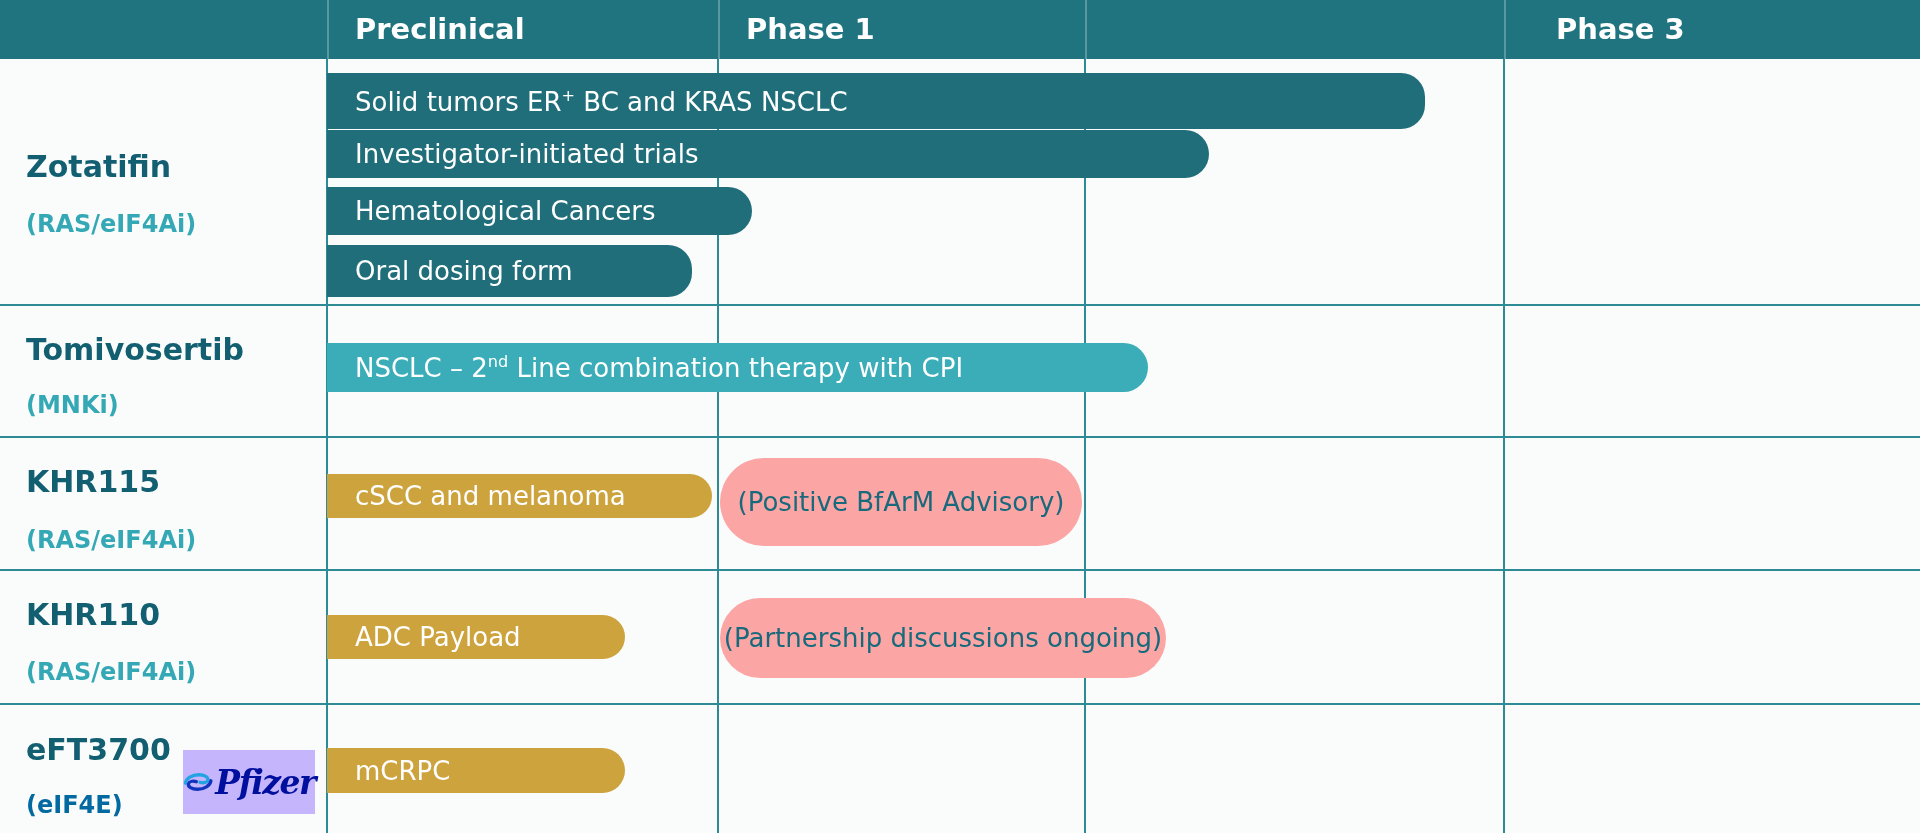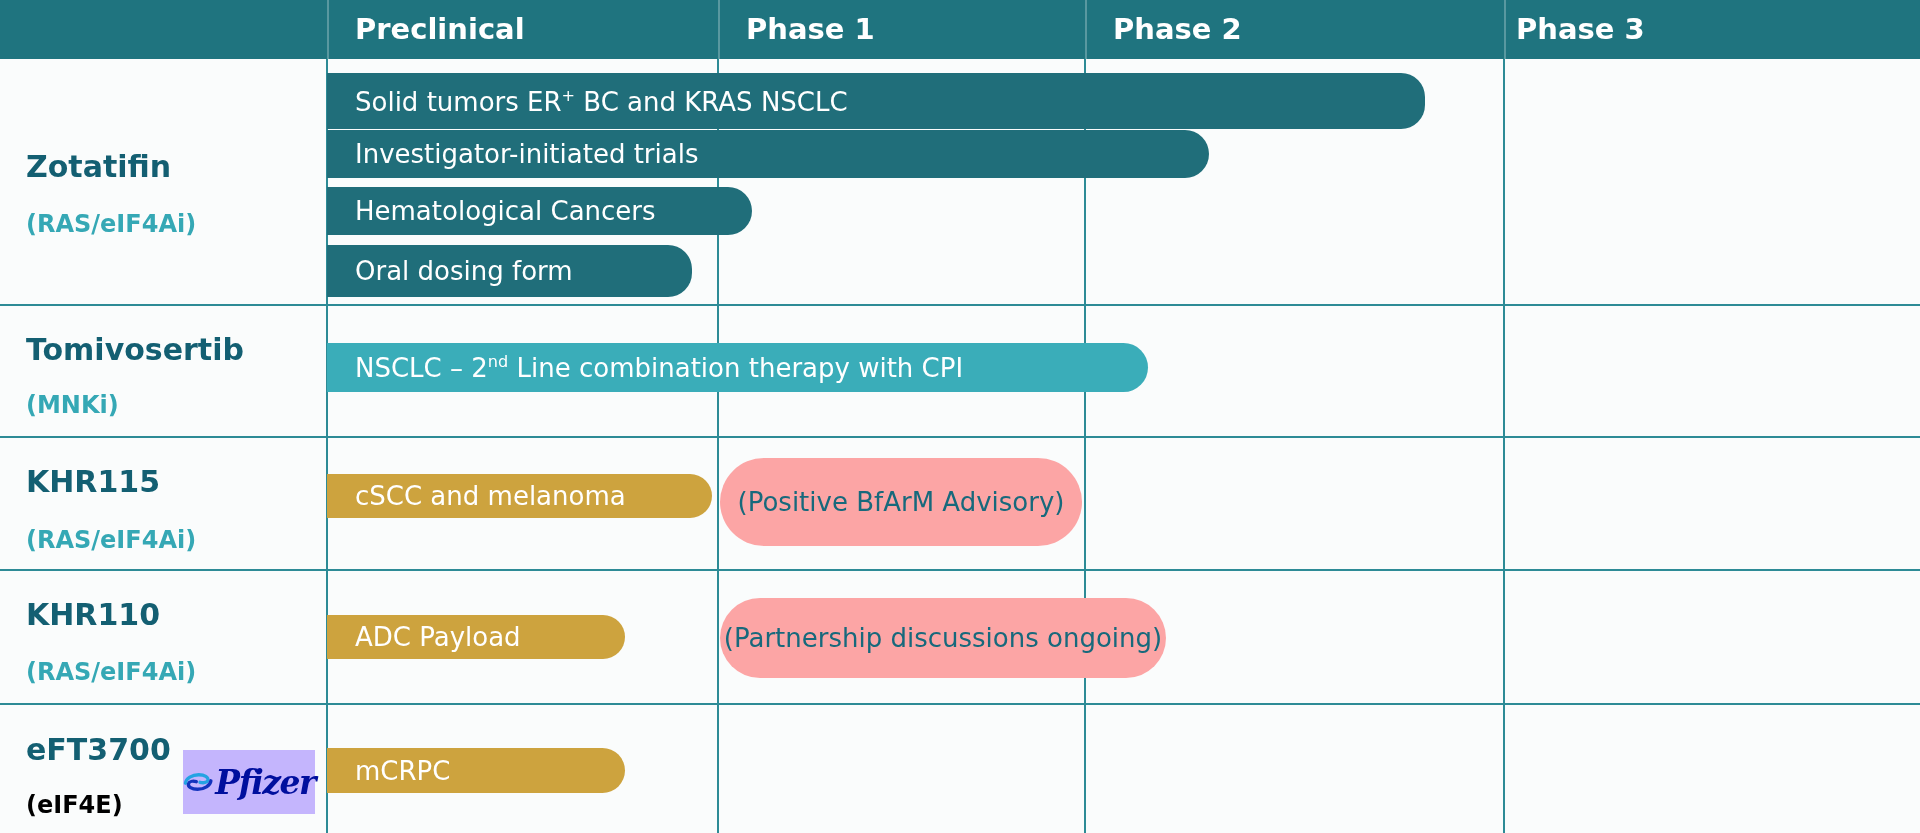--- a/index.html
+++ b/index.html
@@ -26,22 +26,21 @@
   .pfizer-word{font-family:"DejaVu Serif","Liberation Serif",serif;font-style:italic;
                font-weight:bold;font-size:33px;color:#000f9e;letter-spacing:-1.5px;margin-left:2px;}
 </style>
 </head>
 <body>
 
 <div id="stage" style="background: rgb(250, 252, 252);">
   <div class="header" style="background: rgb(31, 116, 127);">
     <div class="hcell" style="left:355px">Preclinical</div>
     <div class="hcell" style="left:746px">Phase 1</div>
-    <div class="hcell" style="left:1113px">Phase 2</div>
-    <div class="hcell" style="left:1516px">Phase 3</div>
+    <div class="hcell" style="left:1556px">Phase 3</div>
     <div class="hseam" style="left:327px"></div>
     <div class="hseam" style="left:718px"></div>
     <div class="hseam" style="left:1085px"></div>
     <div class="hseam" style="left:1504px"></div>
   </div>
 
   <div class="vline" style="left: 326px; background: rgb(45, 139, 150);"></div>
   <div class="vline" style="left: 717px; background: rgb(45, 139, 150);"></div>
   <div class="vline" style="left: 1084px; background: rgb(45, 139, 150);"></div>
   <div class="vline" style="left: 1503px; background: rgb(45, 139, 150);"></div>
@@ -77,21 +76,21 @@
         <span class="lbl">cSCC and melanoma</span>
       </div>
       <div class="annot" style="left: 720px; top: 458px; width: 362px; height: 88px; border-radius: 44px; color: rgb(23, 105, 124);">(Positive BfArM Advisory)</div>
       <div class="prog-name" style="top: 614px; color: rgb(19, 95, 114); text-align: center;">KHR110</div>
       <div class="prog-target" style="top: 672px; color: rgb(53, 168, 181);">(RAS/eIF4Ai)</div>
       <div class="bar" style="top: 615px; height: 44px; width: 298px; background: rgb(205, 163, 62); border-radius: 0px 22px 22px 0px;">
         <span class="lbl">ADC Payload</span>
       </div>
       <div class="annot" style="left: 720px; top: 598px; width: 446px; height: 80px; border-radius: 40px; color: rgb(23, 105, 124);">(Partnership discussions ongoing)</div>
       <div class="prog-name" style="top: 749px; color: rgb(19, 95, 114);">eFT3700</div>
-      <div class="prog-target" style="top: 805px; color: #000000;">(eIF4E)</div>
+      <div class="prog-target" style="top: 805px; color: #0369a1;">(eIF4E)</div>
       <div class="bar" style="top: 748px; height: 45px; width: 298px; background: rgb(205, 163, 62); border-radius: 0px 22.5px 22.5px 0px;">
         <span class="lbl">mCRPC</span>
       </div>
       <div class="logo-box" style="left: 183px; top: 750px; width: 132px; height: 64px;">
         <svg width="58" height="46" viewBox="0 0 100 64">
           <path d="M8 36 C10 20 30 8 52 8 C72 8 84 16 82 26 C80 34 68 36 56 33" fill="none" stroke="#24a3e3" stroke-width="11" stroke-linecap="round"></path>
           <path d="M92 28 C90 44 70 56 48 56 C28 56 16 48 18 38 C20 30 32 28 44 31" fill="none" stroke="#1233bd" stroke-width="11" stroke-linecap="round"></path>
         </svg>
         <span class="pfizer-word">Pfizer</span>
       </div>

